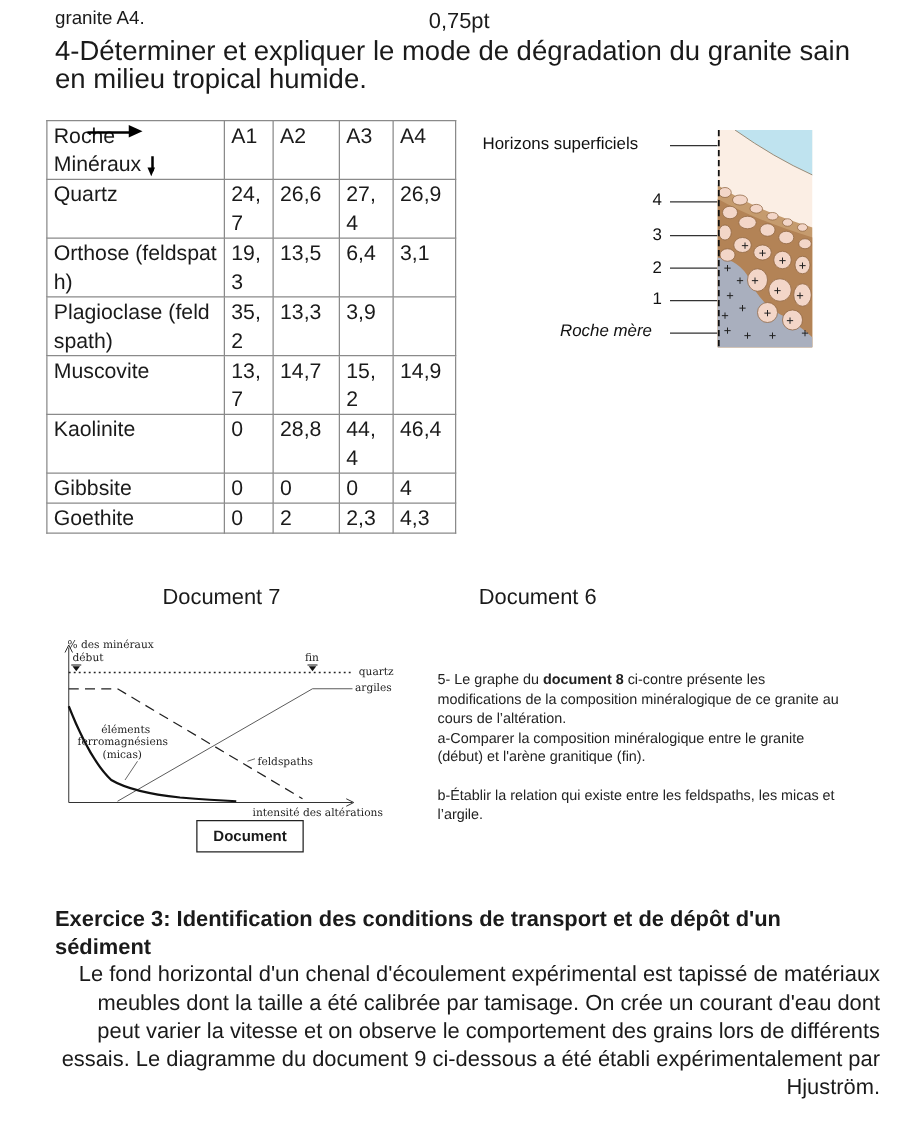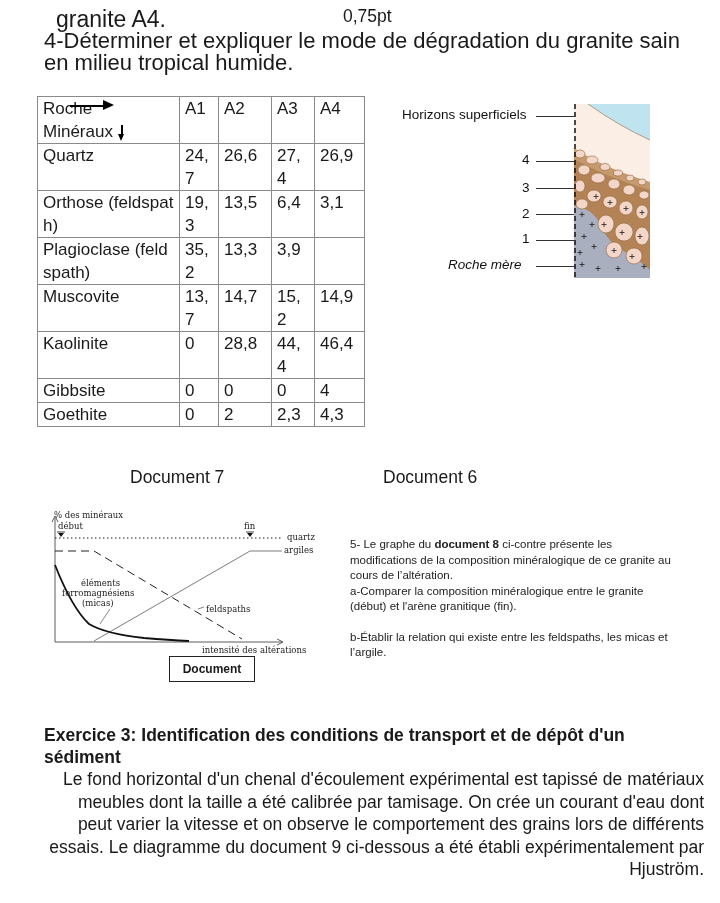--- a/index.html
+++ b/index.html
@@ -1,21 +1,21 @@
 <!DOCTYPE html>
 <html><head>
 <meta charset="utf-8">
 <style>
   html, body { margin: 0; padding: 0; background: #ffffff; }
   body {
     width: 720px; height: 903px; position: relative; overflow: hidden;
     font-family: "Liberation Sans", "DejaVu Sans", sans-serif; color: #1a1a1a;
   }
   .abs { position: absolute; }
-  .top1 { left: 56px; top: 6px; font-size: 23px; }
+  .top1 { left: 44px; top: 6px; font-size: 15px; }
   .pts { left: 343px; top: 6px; font-size: 17.5px; }
   .q4 { left: 44px; top: 30px; width: 640px; font-size: 22px; line-height: 22px; }
 
   table.minerals {
     position: absolute; left: 37px; top: 96px;
     border-collapse: collapse; font-size: 17px; line-height: 23px;
   }
   table.minerals td {
     border: 1.5px solid #8a8a8a; vertical-align: top; padding: 0 5px;
     word-break: break-all;
@@ -39,21 +39,21 @@
   .illus { left: 386px; top: 100px; width: 270px; height: 180px; }
   .lbl { position: absolute; font-size: 13.5px; font-family: "Liberation Sans", sans-serif; color: #111; white-space: nowrap; }
   .tick { position: absolute; height: 1px; background: #333; }
 
   .q5 { left: 350px; top: 537px; width: 330px; font-size: 11.5px; line-height: 15.5px; color: #222; }
   .q5 b { font-weight: bold; }
 
   .graph { left: 44px; top: 508px; width: 300px; height: 150px; }
   .graph-text { font-family: "DejaVu Serif", "Liberation Serif", serif; font-size: 8.5px; fill: #222; }
   .docbox { left: 157px; top: 656px; width: 84px; height: 24px; border: 1.2px solid #222;
-    font-size: 12px; line-height: 24px; text-align: center; font-weight: bold; font-family: "Liberation Sans", sans-serif; margin-left: 12px; }
+    font-size: 12px; line-height: 24px; text-align: center; font-weight: bold; font-family: "Liberation Sans", sans-serif; }
 
   .ex3-title { left: 44px; top: 724px; width: 660px; font-size: 17.5px; line-height: 22px; font-weight: bold; }
   .ex3-body { left: 44px; top: 768px; width: 660px; font-size: 17.5px; line-height: 22.5px; text-align: right; }
 </style>
 </head>
 <body>
 
 <div class="abs top1">granite A4.</div>
 <div class="abs pts">0,75pt</div>
 <div class="abs q4">4-Déterminer et expliquer le mode de dégradation du granite sain en milieu tropical humide.</div>
@@ -121,21 +121,21 @@
     <td class="c1">0</td>
     <td class="c2">2</td>
     <td class="c3">2,3</td>
     <td class="c4">4,3</td>
   </tr>
 </tbody>
   </table>
 <div class="abs doc7">Document 7</div>
 
 <div class="abs illus">
-  <span class="lbl" style="left:16px; top:7px;">Horizons superficiels</span>
+  <span class="lbl" style="left:0; top:7px;">Horizons superficiels</span>
   <span class="tick" style="left:150px; top:16px; width:38px;"></span>
   <span class="lbl" style="left:136px; top:52px;">4</span>
   <span class="tick" style="left:150px; top:61px; width:38px;"></span>
   <span class="lbl" style="left:136px; top:80px;">3</span>
   <span class="tick" style="left:150px; top:88px; width:38px;"></span>
   <span class="lbl" style="left:136px; top:106px;">2</span>
   <span class="tick" style="left:150px; top:114px; width:38px;"></span>
   <span class="lbl" style="left:136px; top:131px;">1</span>
   <span class="tick" style="left:150px; top:140px; width:38px;"></span>
   <span class="lbl" style="left:62px; top:157px;font-style:italic;">Roche mère</span>

